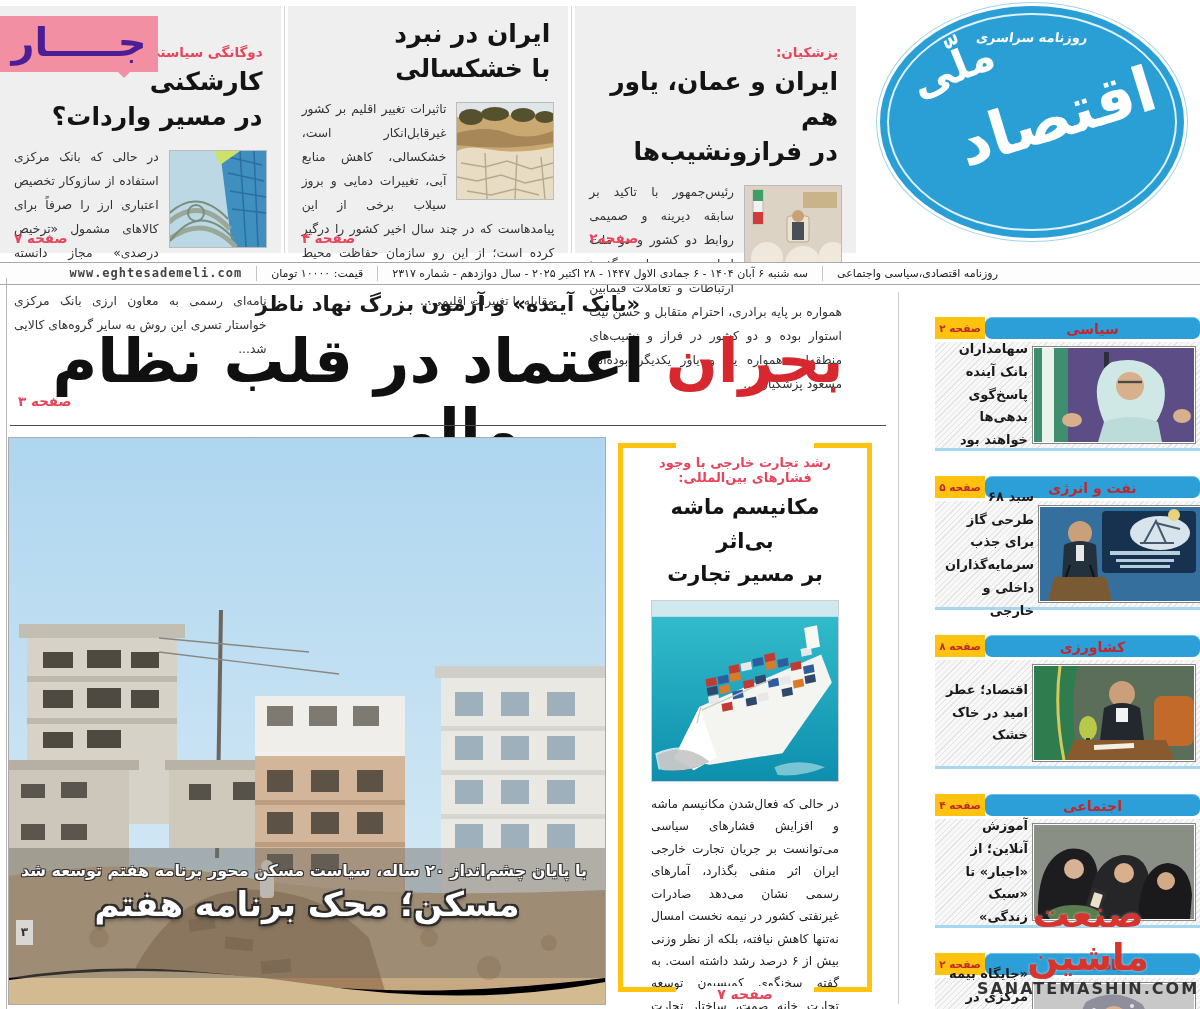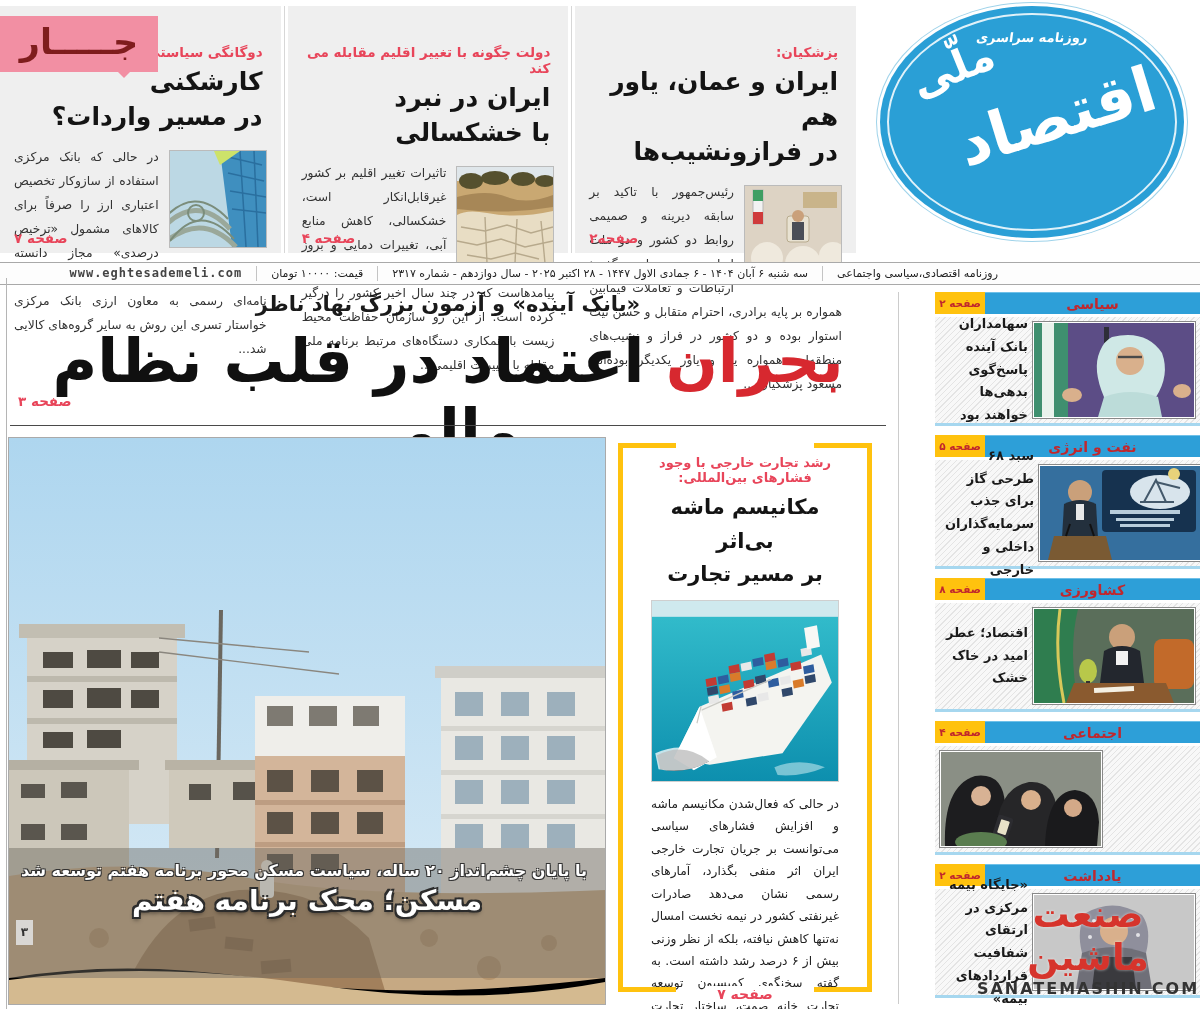--- a/index.html
+++ b/index.html
@@ -8,21 +8,21 @@
   
   .top-strip{position:absolute;top:6px;left:0;width:856px;height:247px;display:flex;}
   .story-box{flex:1;background:#efefef;position:relative;direction:rtl;padding:8px 14px;}
   .vsep{width:1px;background:#d7d7d7;margin:0 3px;}
   .kicker{color:#e8455a;font-weight:bold;font-size:13.5px;text-align:right;margin:30px 4px 4px 0;position:relative;z-index:1;}
   .story-title{color:#141414;font-weight:800;font-size:25px;line-height:1.4;text-align:right;margin:2px 4px 0 0;}
   .story-body{margin-top:12px;font-size:12.3px;line-height:1.95;color:#333;text-align:justify;}
   .story-body .thumb{float:right;width:96px;height:96px;border:1px solid #bbb;background:#fff;margin:4px 0 4px 10px;}
   .page-ref{position:absolute;left:14px;bottom:7px;color:#e8455a;font-weight:bold;font-size:13.5px;}
   .ribbon{position:absolute;left:0;top:10px;width:158px;height:56px;background:#f28fa3;z-index:2;
-          color:#7f1d1d;font-weight:900;font-size:35px;text-align:center;line-height:52px;}
+          color:#4c1d95;font-weight:900;font-size:40px;text-align:center;line-height:52px;}
   .ribbon:after{content:"";position:absolute;right:22px;bottom:-18px;border:12px solid transparent;border-top-color:#f28fa3;}
   
   .masthead{position:absolute;right:0;top:0;width:340px;height:253px;background:#fff;}
   .logo-oval{position:absolute;right:16px;top:6px;width:304px;height:232px;background:#2a9fd6;border-radius:50%;
              box-shadow:0 0 0 3px #fff,0 0 0 4px #9fd3ea;overflow:hidden;}
   .logo-oval:before{content:"";position:absolute;left:7px;top:7px;right:7px;bottom:7px;border-radius:50%;
              border:2px solid rgba(255,255,255,.85);}
   .logo-tagline{position:absolute;top:24px;left:0;width:100%;text-align:center;color:#fff;
              font-size:13px;font-weight:bold;transform:skewX(-8deg);}
   .logo-w1{position:absolute;right:26px;top:74px;color:#fff;font-weight:900;font-size:62px;transform:rotate(-17deg);}
@@ -40,43 +40,43 @@
   .lead-kicker{font-size:21px;font-weight:800;color:#1a1a1a;}
   .lead-headline{font-size:61px;font-weight:900;color:#101010;margin-top:10px;line-height:1.15;}
   .lead-headline .red{color:#d7282f;}
   .lead-pref{position:absolute;left:18px;top:101px;color:#e8455a;font-weight:bold;font-size:13.5px;}
   .lead-rule{position:absolute;top:133px;left:10px;width:876px;border-top:1px solid #4a4a4a;}
   
   .main-photo{position:absolute;left:8px;top:437px;width:596px;height:566px;border:1px solid #aaa;overflow:hidden;background:#cfe4f2;}
   .photo-overlay{position:absolute;left:0;right:0;top:410px;height:130px;background:rgba(112,106,97,.46);direction:rtl;}
   .overline{margin:13px 18px 0 0;text-align:right;color:#fff;font-weight:800;font-size:16px;
             text-shadow:1px 1px 0 #333,-1px 1px 0 #333,1px -1px 0 #333,-1px -1px 0 #333;}
-  .big-caption{margin-top:4px;text-align:center;color:#fff;font-weight:900;font-size:28px;
+  .big-caption{margin-top:4px;text-align:center;color:#fff;font-weight:900;font-size:34px;
             text-shadow:2px 2px 0 #2c2c2c,-2px 2px 0 #2c2c2c,2px -2px 0 #2c2c2c,-2px -2px 0 #2c2c2c,0 3px 4px rgba(0,0,0,.5);}
   .page-cube{position:absolute;left:7px;top:482px;width:17px;height:25px;background:rgba(225,225,225,.88);
             color:#333;font-size:12px;font-weight:bold;text-align:center;line-height:25px;}
   
   .trade-col{position:absolute;left:618px;top:443px;width:254px;height:549px;background:#fff;
              border-left:5px solid #ffc20e;border-right:5px solid #ffc20e;direction:rtl;padding:0 28px;box-sizing:border-box;}
   .corner{position:absolute;height:5px;width:58px;background:#ffc20e;}
   .c-tl{top:0;left:-5px;} .c-tr{top:0;right:-5px;} .c-bl{bottom:0;left:-5px;} .c-br{bottom:0;right:-5px;}
   .trade-kicker{margin-top:12px;color:#e8455a;font-weight:bold;font-size:13px;text-align:center;}
   .trade-title{margin-top:6px;color:#141414;font-weight:800;font-size:21px;line-height:1.6;text-align:center;}
   .trade-fig{width:100%;height:182px;margin:8px 0 7px;border:1px solid #cfcfcf;box-sizing:border-box;}
   .trade-body{font-size:12.2px;line-height:1.84;color:#222;text-align:justify;margin:0 0 6px;}
   .trade-pref{position:absolute;bottom:-10px;left:50%;transform:translateX(-50%);background:#fff;
               padding:0 12px;color:#e8455a;font-weight:bold;font-size:14px;}
   
   .sidebar{position:absolute;right:0;top:292px;width:265px;}
-  .side-sec{margin-bottom:9px;}
+  .side-sec{margin-bottom:9px;margin-top:25px;}
   .sec-head{display:flex;height:22px;}
   .sec-badge{width:50px;background:#ffc20e;color:#c1272d;font-size:10.5px;font-weight:bold;
              text-align:center;line-height:22px;}
   .sec-bar{flex:1;background:#2d9fd8;color:#c1272d;font-size:14px;font-weight:bold;text-align:center;
-           line-height:22px;border-top:1px solid #6fc0e8;}
+           line-height:22px;border-top:1px solid #6fc0e8;border-radius:7px;}
   .sec-body{margin-top:3px;height:109px;display:flex;align-items:center;padding:4px;box-sizing:border-box;
             background:repeating-linear-gradient(135deg,#f8f8f8 0 3px,#e4e4e4 3px 4px);
             border-bottom:3px solid #a6d7ef;}
   .sec-text{flex:1;direction:rtl;text-align:right;font-size:13px;font-weight:bold;color:#1a1a1a;
             line-height:1.75;padding:0 4px 0 6px;}
   .sec-photo{width:160px;height:94px;border:1px solid #888;background:#fff;padding:1px;flex:none;}
   
   .vline{position:absolute;left:898px;top:292px;height:712px;width:1px;background:#ccc;}
   .left-edge{position:absolute;left:6px;top:278px;height:731px;width:1px;background:#b5b5b5;}
   .watermark{position:absolute;right:-4px;top:893px;width:232px;text-align:center;z-index:30;pointer-events:none;}
@@ -118,21 +118,20 @@
             </g>
           </svg>
         <span>در حالی که بانک مرکزی استفاده از ساز‌وکار تخصیص اعتباری ارز را صرفاً برای کالاهای مشمول «ترخیص درصدی» مجاز دانسته است، رئیس سازمان توسعه تجارت با ارسال نامه‌ای رسمی به معاون ارزی بانک مرکزی خواستار تسری این روش به سایر گروه‌های کالایی شد...</span>
       </div>
       <div class="page-ref">صفحه ۷</div>
     </div>
 
     <div class="vsep"></div>
 
     <div class="story-box">
-      <div class="kicker">دولت چگونه با تغییر اقلیم مقابله می کند</div>
       <div class="story-title"><span>ایران در نبرد</span><br><span>با خشکسالی</span></div>
       <div class="story-body">
         <svg class="thumb" viewBox="0 0 96 96" preserveAspectRatio="none">
             <rect width="96" height="96" fill="#e8ddc4"></rect>
             <rect width="96" height="14" fill="#dfe6ea"></rect>
             <path d="M0 14 L96 10 L96 44 Q 60 52 30 46 Q 10 42 0 48 Z" fill="#c9a872"></path>
             <g fill="#55502e">
               <ellipse cx="14" cy="14" rx="12" ry="8"></ellipse>
               <ellipse cx="38" cy="11" rx="14" ry="7"></ellipse>
               <ellipse cx="66" cy="12" rx="12" ry="7"></ellipse>
@@ -482,20 +481,21 @@
           </svg>
       </div>
     </div>
 
     <div class="side-sec">
       <div class="sec-head">
         <div class="sec-badge">صفحه ۴</div>
         <div class="sec-bar">اجتماعی</div>
       </div>
       <div class="sec-body">
+        <div class="sec-text">آموزش آنلاین؛ از «اجبار» تا «سبک زندگی»</div>
         <svg class="sec-photo" viewBox="0 0 160 94" preserveAspectRatio="none">
             <rect width="160" height="94" fill="#8a8f85"></rect>
             <path d="M4 94 Q 2 34 34 24 Q 62 20 64 52 L60 94 Z" fill="#1d1d1f"></path>
             <path d="M54 94 Q 54 36 88 30 Q 114 28 116 60 L112 94 Z" fill="#262628"></path>
             <path d="M104 94 Q 106 40 134 38 Q 156 40 158 70 L156 94 Z" fill="#1a1a1c"></path>
             <circle cx="40" cy="44" r="10" fill="#d8b294"></circle>
             <circle cx="90" cy="48" r="10" fill="#d9b08c"></circle>
             <circle cx="132" cy="56" r="9" fill="#d3a988"></circle>
             <rect x="54" y="64" width="16" height="22" rx="3" fill="#2c2c30" transform="rotate(18 62 75)"></rect>
             <rect x="58" y="68" width="9" height="14" rx="1" fill="#e8e2c8" transform="rotate(18 62 75)"></rect>

